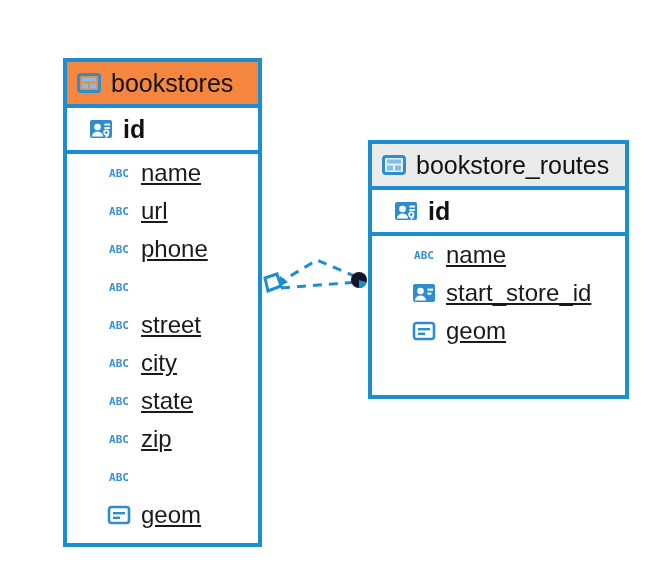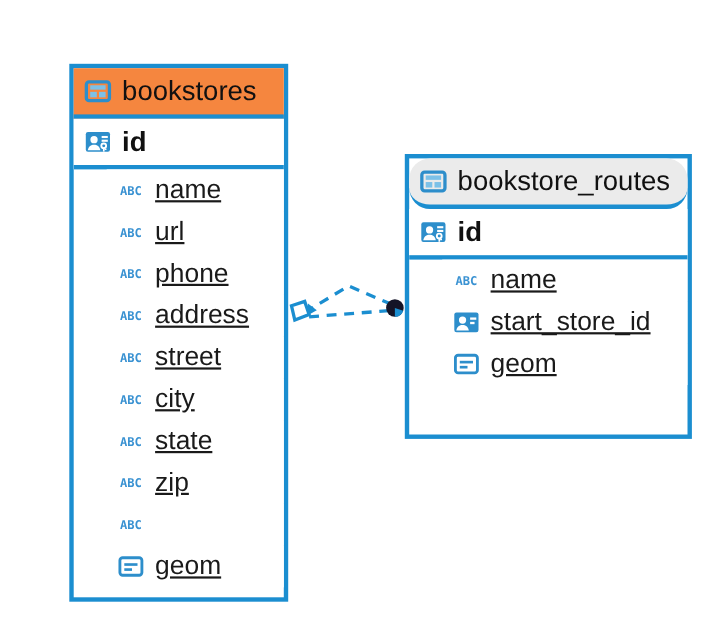--- a/index.html
+++ b/index.html
@@ -10,31 +10,31 @@
 
   
   .entity{position:absolute;box-sizing:border-box;background:#ffffff;
           border:4px solid #1b8ed0;}
   .entity .hdr{display:flex;align-items:center;box-sizing:border-box;
                height:46px;padding:0 9px;gap:9px;
                border-bottom:4px solid #1b8ed0;}
   .entity .hdr .title{font-size:25px;color:#111111;letter-spacing:0;
                       white-space:nowrap;}
   .pkrow{display:flex;align-items:center;box-sizing:border-box;
-         height:46px;padding:0 9px;gap:9px;
+         height:46px;padding:0 21px;gap:9px;
          border-bottom:4px solid #1b8ed0;background:#ffffff;}
   .pkrow .fname{font-size:25px;color:#111111;font-weight:bold;white-space:nowrap;}
   .frow{display:flex;align-items:center;box-sizing:border-box;
         height:38px;padding:0 9px;gap:9px;background:#ffffff;margin-left:30px;}
   .frow .fname{font-size:24px;color:#1a1a1a;white-space:nowrap;text-decoration:underline;}
 
   #tbl-bookstores{left:63px;top:58px;width:199px;height:489px;}
   #tbl-bookstores .hdr{background:#f5863f;}
   #tbl-routes{left:368px;top:140px;width:261px;height:259px;}
-  #tbl-routes .hdr{background:#ebebeb;border-radius:19px;}
+  #tbl-routes .hdr{background:#ebebeb;}
 
   
   .ico{flex:0 0 auto;display:block;}
 
   
   .rel{position:absolute;left:255px;top:240px;width:120px;height:80px;}
 
   
   .abcglyph{font-family:"DejaVu Sans Mono","Liberation Mono",monospace;
             font-size:11px;font-weight:bold;fill:#3a92d2;letter-spacing:0px;}
@@ -86,21 +86,20 @@
       <div class="frow">
         <svg class="ico" width="26" height="26" viewBox="0 0 26 26">
           <text class="abcglyph" x="13" y="17" text-anchor="middle">ABC</text>
         </svg>
         <span class="fname">phone</span>
       </div>
       <div class="frow">
         <svg class="ico" width="26" height="26" viewBox="0 0 26 26">
           <text class="abcglyph" x="13" y="17" text-anchor="middle">ABC</text>
         </svg>
-        <span class="fname">address</span>
       </div>
       <div class="frow">
         <svg class="ico" width="26" height="26" viewBox="0 0 26 26">
           <text class="abcglyph" x="13" y="17" text-anchor="middle">ABC</text>
         </svg>
         <span class="fname">street</span>
       </div>
       <div class="frow">
         <svg class="ico" width="26" height="26" viewBox="0 0 26 26">
           <text class="abcglyph" x="13" y="17" text-anchor="middle">ABC</text>

